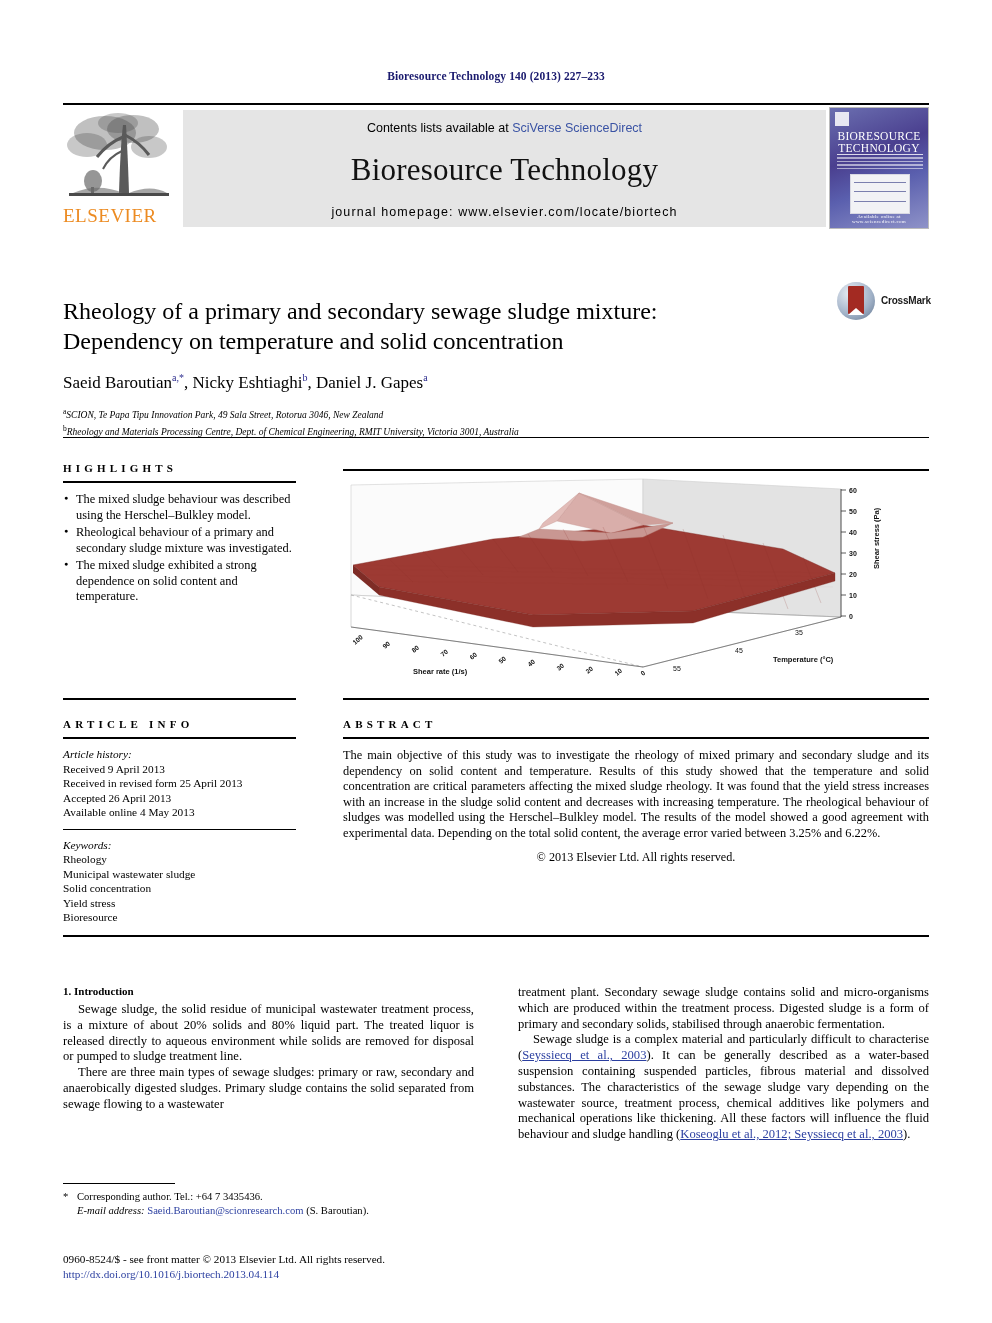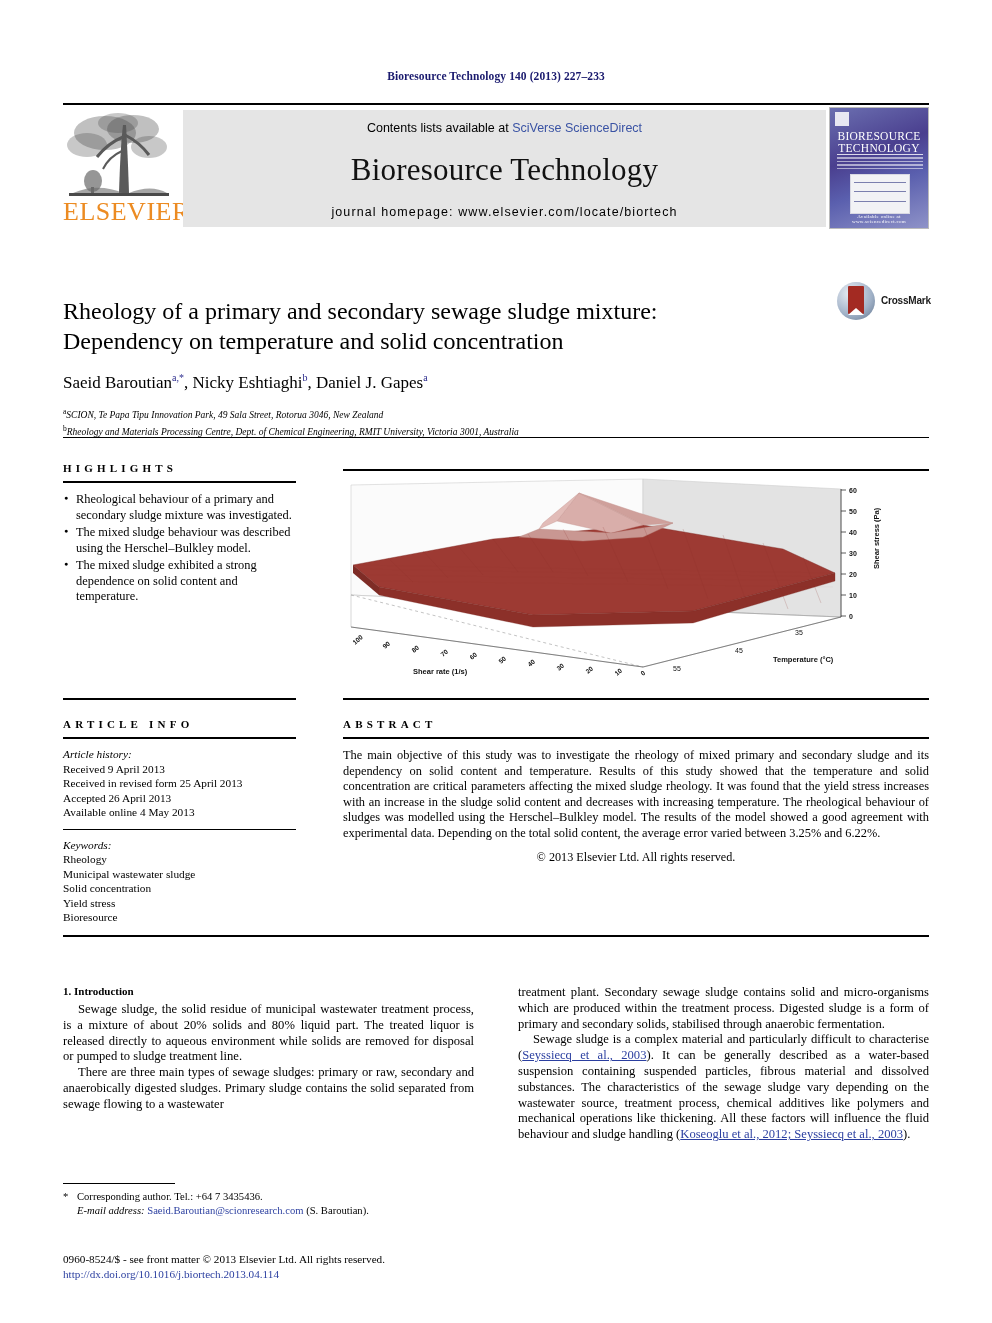--- a/index.html
+++ b/index.html
@@ -36,21 +36,21 @@
     background: #000;
   }
   .mast-logo {
     position: absolute; left: 0; top: 4px; width: 112px; height: 122px;
   }
   .tree-svg { display: block; }
   .elsevier-word {
     position: absolute; bottom: 2px; left: 0; width: 112px;
     text-align: left;
     font-family: "Liberation Serif", serif;
-    font-size: 26px; letter-spacing: .5px;
+    font-size: 19px; letter-spacing: .5px;
     color: #ec8b22; font-weight: normal;
   }
   .mast-center {
     position: absolute; left: 120px; top: 7px;
     width: 643px; height: 117px;
     background: #e5e5e5;
     text-align: center;
   }
   .contents-line {
     margin-top: 11px;
@@ -342,22 +342,22 @@
       <div><sup>a</sup><span>SCION, Te Papa Tipu Innovation Park, 49 Sala Street, Rotorua 3046, New Zealand</span></div>
       <div><sup>b</sup><span>Rheology and Materials Processing Centre, Dept. of Chemical Engineering, RMIT University, Victoria 3001, Australia</span></div>
     </div>
   </div>
   <div class="title-rule"></div>
 
   <div class="highlights">
     <div class="sec-label">HIGHLIGHTS</div>
     <div class="sec-rule"></div>
     <ul class="hl-list">
+      <li>The mixed sludge behaviour was described using the Herschel–Bulkley model.</li>
       <li>Rheological behaviour of a primary and secondary sludge mixture was investigated.</li>
-      <li>The mixed sludge behaviour was described using the Herschel–Bulkley model.</li>
       <li>The mixed sludge exhibited a strong dependence on solid content and temperature.</li>
     </ul>
   </div>
   <div class="hl-rule-bottom"></div>
 
   <div class="graphical">
     <div class="sec-rule"></div>
     <div class="ga-fig">
       <svg width="586" height="200" viewBox="0 0 586 200">
 

